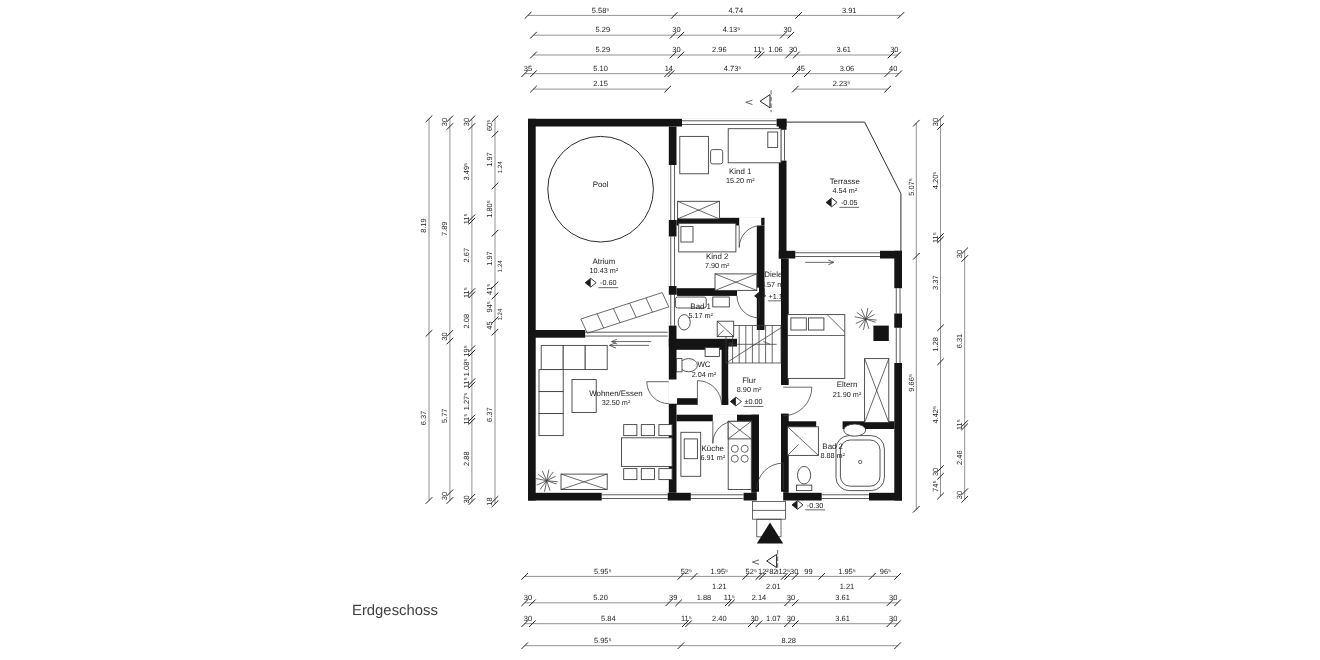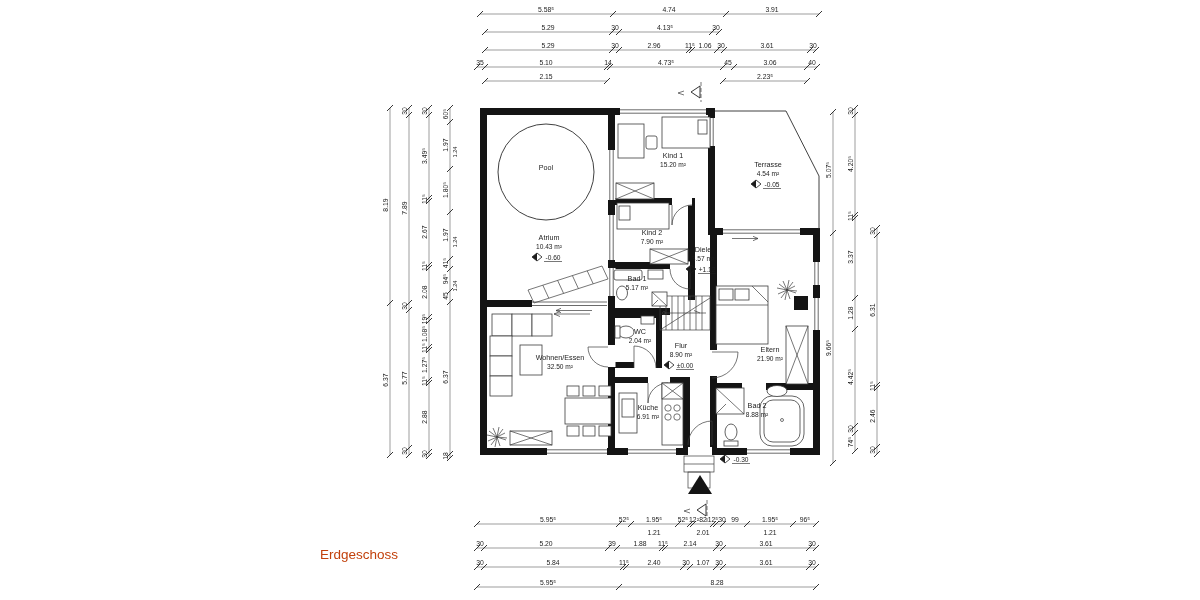--- a/index.html
+++ b/index.html
@@ -13,21 +13,21 @@
   .furn{fill:#ffffff;stroke:#3c3c3c;stroke-width:0.8;}
   .glz{fill:none;stroke:#2b2b2b;stroke-width:0.7;}
   .dimline{stroke:#5a5a5a;stroke-width:0.6;}
   .tick{stroke:#1f1f1f;stroke-width:0.9;}
   text{font-family:"Liberation Sans",sans-serif;fill:#1c1c1c;}
   .dimt{font-size:6.8px;}
   .dimt2{font-size:5.6px;}
   .roomt{font-size:7.2px;}
   .areat{font-size:6.6px;}
   .levelt{font-size:6.6px;}
-  #floor-title{position:absolute;left:320px;top:547px;font-size:13.5px;color:#c2410c;}
+  #floor-title{position:absolute;left:320px;top:547px;font-size:13.5px;color:#404040;}
 </style>
 </head>
 <body>
 
 <div id="stage">
   <svg id="plan-svg" width="1200" height="600" viewBox="0 0 1200 600">
 
     <defs>
       <g id="plant-proto">
         <path class="thin2" d="M0,0 L9,3 M0,0 L8,-4 M0,0 L3,9 M0,0 L-2,10 M0,0 L-9,4 M0,0 L-10,-2 M0,0 L-4,-9 M0,0 L2,-10 M0,0 L10,1 M0,0 L-6,8 M0,0 L6,-8 M0,0 L-8,-6"></path>

